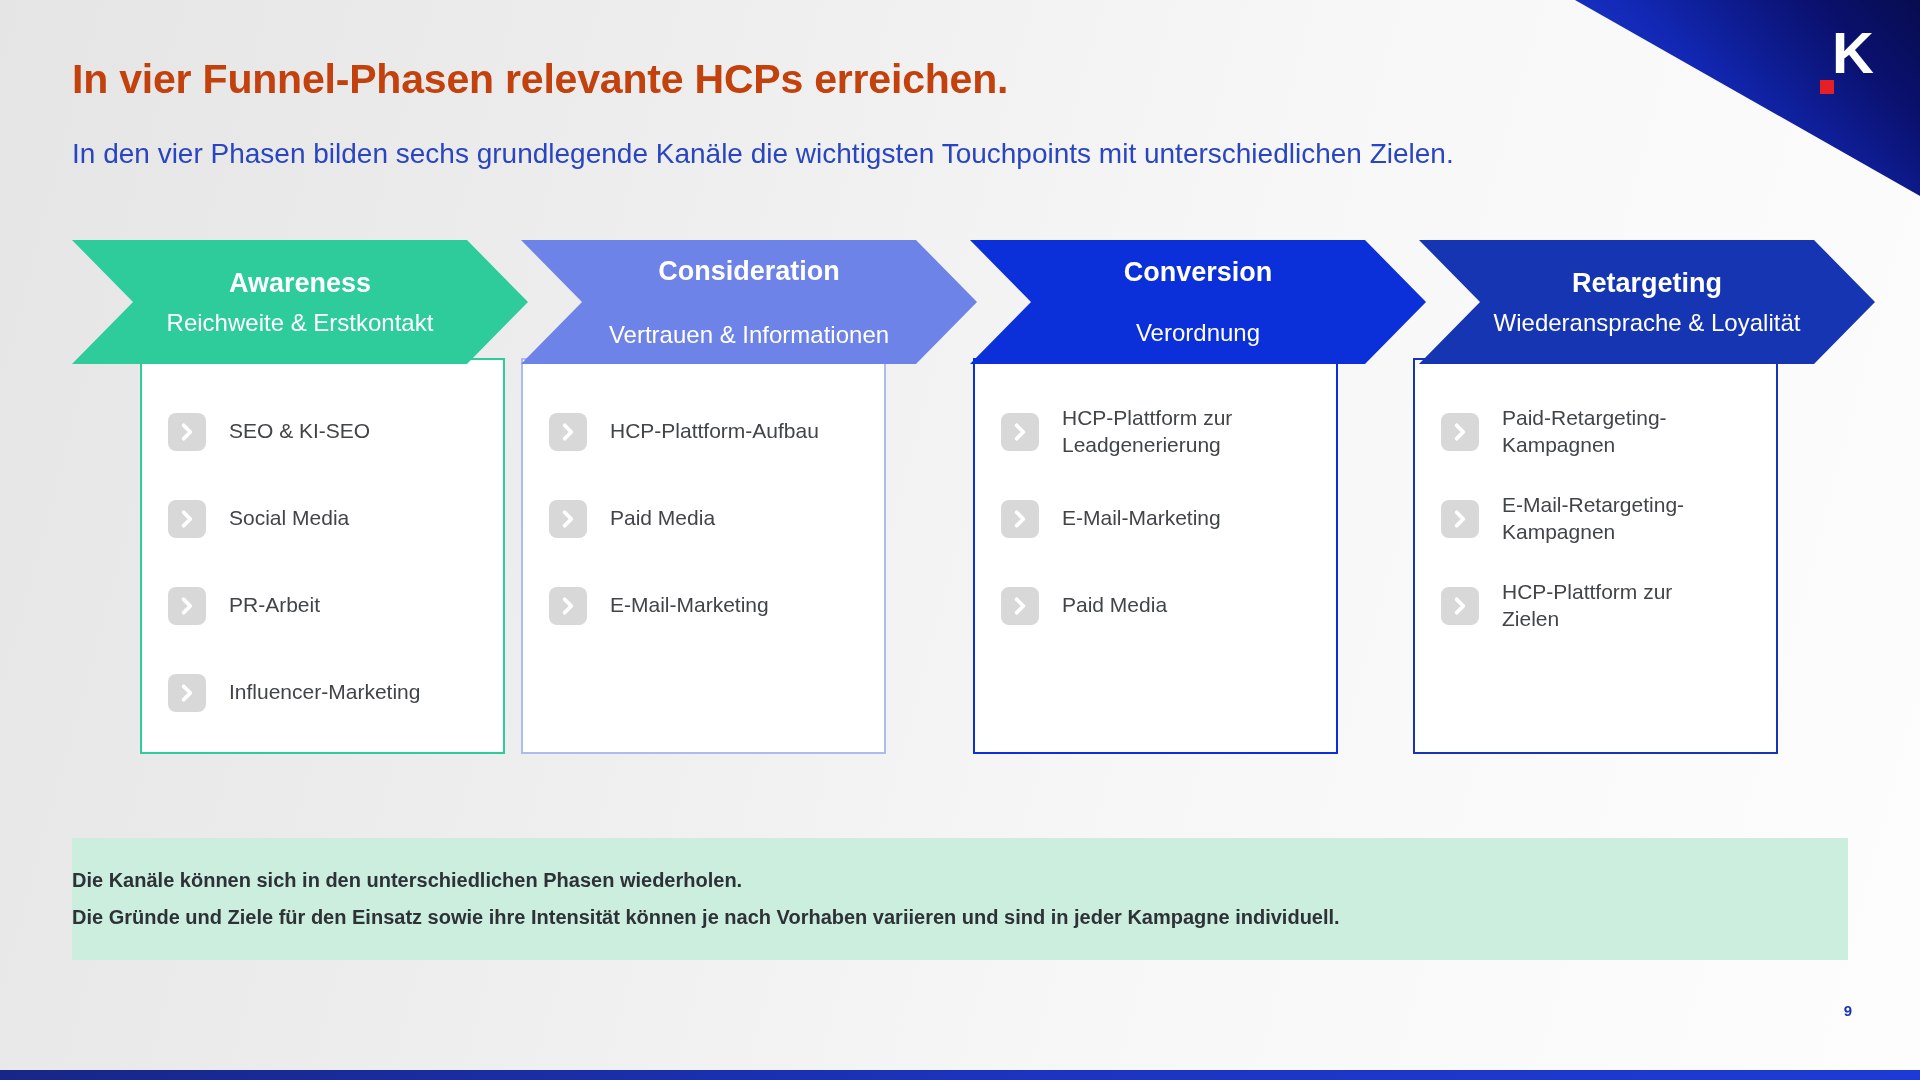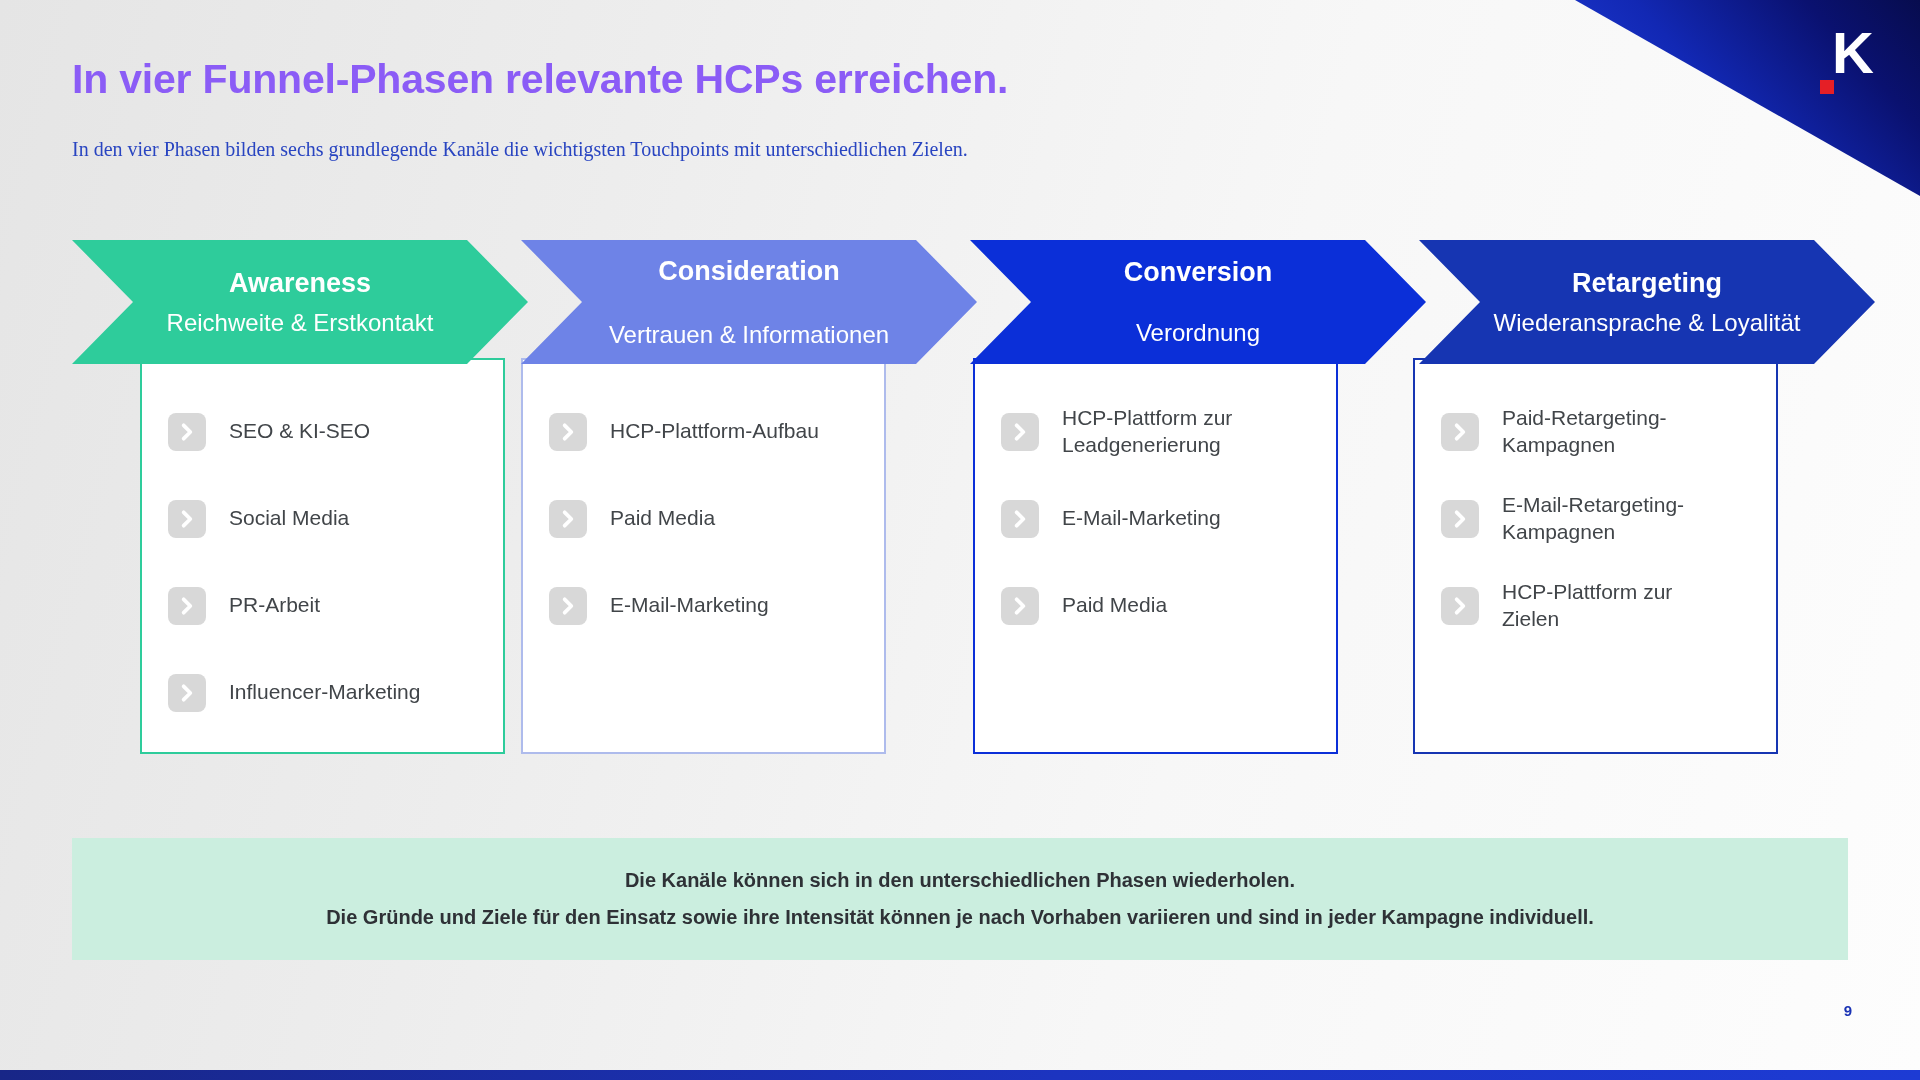--- a/index.html
+++ b/index.html
@@ -15,22 +15,22 @@
   .corner {
     position:absolute; top:0; right:0; width:345px; height:196px;
     clip-path:polygon(0 0,100% 0,100% 100%);
     background:linear-gradient(48deg,#2342e2 0%,#1228b4 45%,#0a1170 78%,#070c4e 100%);
   }
   .logo { position:absolute; top:24px; right:32px; width:70px; text-align:center; }
   .logo .k { color:#ffffff; font-size:58px; font-weight:bold; line-height:1; display:block; }
   .logo .dot { position:absolute; left:2px; bottom:-12px; width:14px; height:14px; background:#e51f26; }
 
   
-  .title { position:absolute; left:72px; top:56px; font-size:41px; font-weight:bold; color:#8b5cf6; letter-spacing:-0.2px; }
-  .subtitle { position:absolute; left:72px; top:138px; font-size:20px; color:#2945c1;font-family:Liberation Serif, serif; }
+  .title { position:absolute; left:72px; top:56px; font-size:41px; font-weight:bold; color:#c2410c; letter-spacing:-0.2px; }
+  .subtitle { position:absolute; left:72px; top:138px; font-size:28px; color:#2945c1; }
 
   
   .arrow {
     position:absolute; top:240px; height:124px; width:456px;
     clip-path:polygon(0 0, calc(100% - 61px) 0, 100% 50%, calc(100% - 61px) 100%, 0 100%, 61px 50%);
     display:flex; flex-direction:column; align-items:center; justify-content:center;
     color:#fff; text-align:center; z-index:3;
   }
   .arrow .a-title { font-size:27px; font-weight:bold; margin-bottom:10px; }
   .arrow .a-sub { font-size:24px; }
@@ -50,21 +50,21 @@
   .chev {
     flex:0 0 38px; width:38px; height:38px; border-radius:8px;
     background:#d8d8d8; display:flex; align-items:center; justify-content:center;
   }
   .item .label { margin-left:23px; font-size:21px; color:#414549; line-height:1.28; max-width:225px; }
 
   
   .note {
     position:absolute; left:72px; top:838px; width:1776px; height:122px;
     background:#cbeedf; display:flex; flex-direction:column;
-    align-items:center; justify-content:center; text-align:center;
+    align-items:flex-start; justify-content:center; text-align:center;
   }
   .note div { font-size:20px; font-weight:bold; color:#2e3136; }
   .note .l2 { margin-top:14px; }
 
   .page-num { position:absolute; top:1002px; right:68px; font-size:15px; font-weight:bold; color:#1a33b5; }
 
   .footer-bar {
     position:absolute; left:0; right:0; bottom:0; height:10px;
     background:linear-gradient(90deg,#182687 0%,#1c34c0 55%,#1d3bd4 100%);
   }

